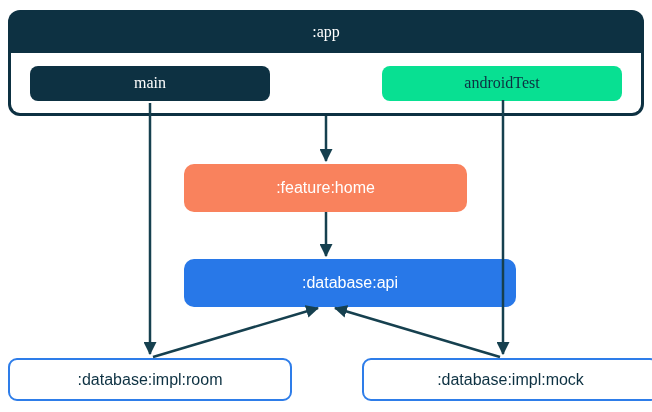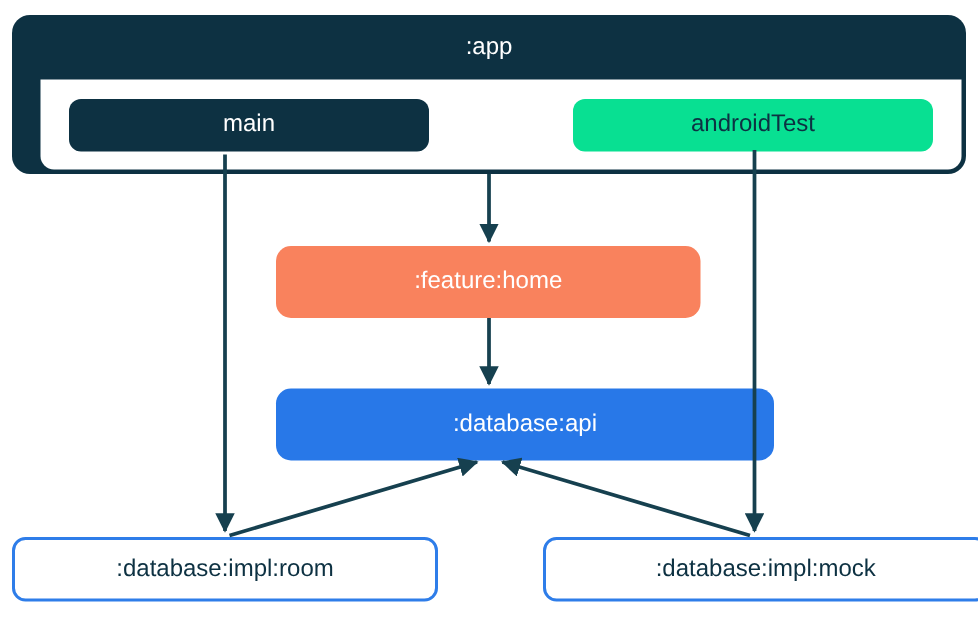--- a/index.html
+++ b/index.html
@@ -1,24 +1,24 @@
 <!DOCTYPE html>
 <html style="--navy: #0d3142; --arrow: #16404f; --green: #08e092; --coral: #f9825d; --blue: #2878e8; --blueBorder: #2e7de9;"><head>
 <meta charset="utf-8">
 <style>
   html,body{margin:0;padding:0;background:#fff;}
   body{font-family:"Liberation Sans","DejaVu Sans",sans-serif;}
   .canvas{position:relative;width:652px;height:412px;background:#fff;overflow:hidden;}
 
   
   .app-container{position:absolute;left:8px;top:10px;width:636px;height:106px;
-    background:var(--navy);border-radius:12px;box-sizing:border-box;}
+    background:var(--navy);border-radius:12px;box-sizing:border-box;font-family:Liberation Serif, serif;}
   .app-header{height:43px;display:flex;align-items:center;justify-content:center;
     color:#fff;font-size:16px;}
-  .app-body{position:absolute;left:19px;right:3px;bottom:3px;height:60px;background:#fff;
+  .app-body{position:absolute;left:3px;right:3px;bottom:3px;height:60px;background:#fff;
     border-radius:0 0 9px 9px;display:flex;align-items:center;justify-content:space-between;
     padding:0 19px;box-sizing:border-box;}
 
   .node{display:flex;align-items:center;justify-content:center;font-size:16px;box-sizing:border-box;}
   .node-main{width:240px;height:35px;background:var(--navy);color:#fff;border-radius:8px;}
   .node-androidtest{width:240px;height:35px;background:var(--green);color:var(--navy);border-radius:8px;margin-left:16px;}
 
   .node-feature{position:absolute;left:184px;top:164px;width:283px;height:48px;
     background:var(--coral);color:#fff;border-radius:10px;}
   .node-api{position:absolute;left:184px;top:259px;width:332px;height:48px;

